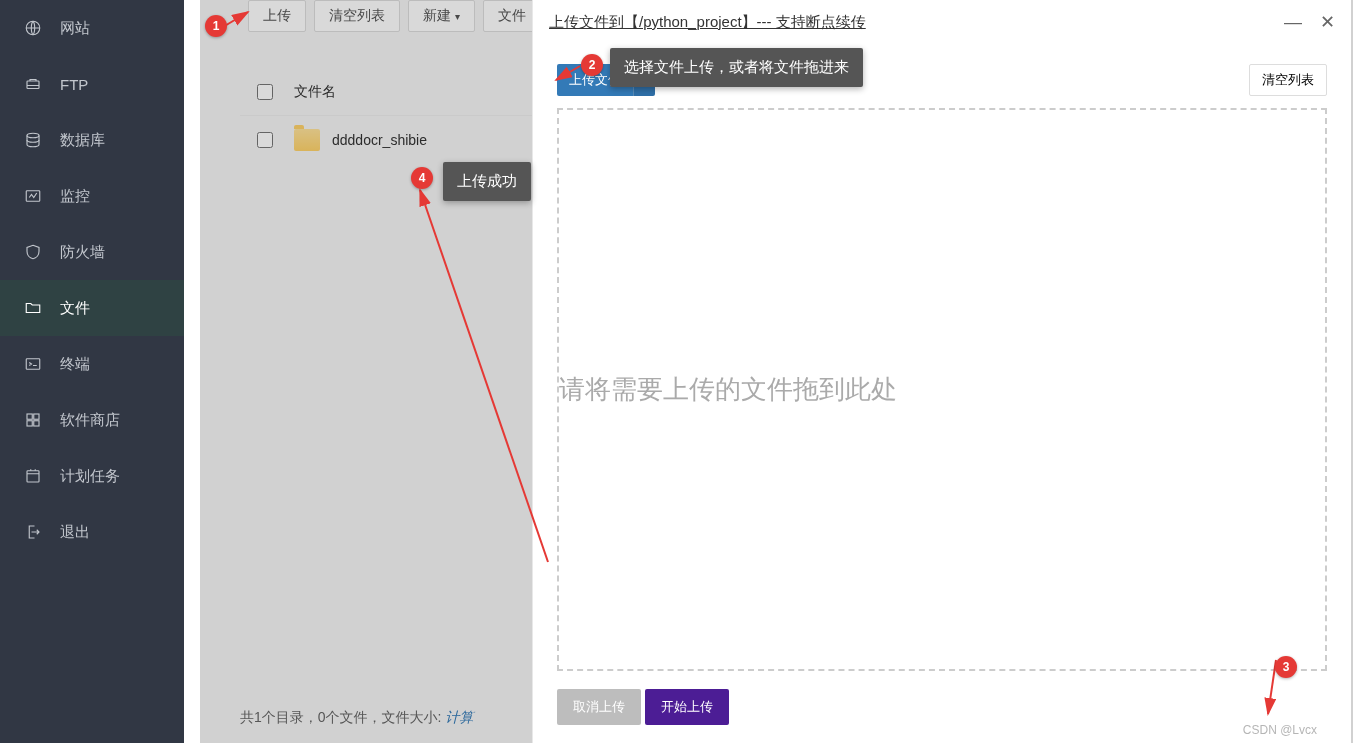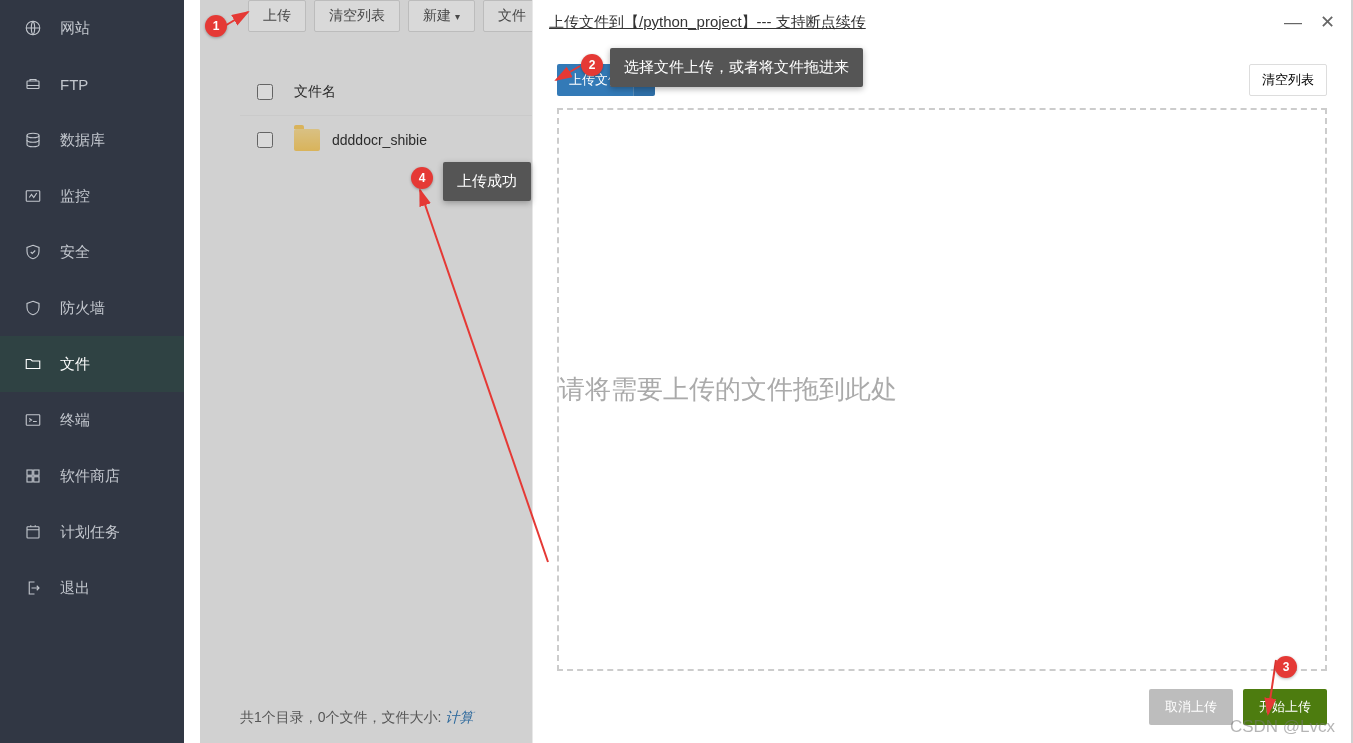--- a/index.html
+++ b/index.html
@@ -39,32 +39,32 @@
     
     .modal-toolbar { display: flex; align-items: center; padding: 20px 24px 12px 24px; }
     .btn-group { display: flex; }
     .btn-primary { background: #337ab7; color: #fff; border: none; padding: 7px 12px; font-size: 13px; cursor: pointer; border-radius: 2px 0 0 2px; }
     .btn-primary-drop { background: #2f6fa7; color: #fff; border: none; border-left: 1px solid rgba(255,255,255,0.2); padding: 7px 8px; font-size: 10px; cursor: pointer; border-radius: 0 2px 2px 0; }
     .btn-clear { margin-left: auto; background: #fff; border: 1px solid #ddd; padding: 6px 12px; font-size: 13px; color: #000000; border-radius: 2px; cursor: pointer; }
     
     .drop-zone { margin: 0 24px; flex: 1; border: 2px dashed #ccc; display: flex; align-items: center; justify-content: flex-start; min-height: 300px; }
     .drop-text { color: #aaa; font-size: 26px; }
     
-    .modal-footer { display: flex; justify-content: flex-end; gap: 10px; padding: 18px 24px 18px; }
+    .modal-footer { display: flex; justify-content: flex-start; gap: 4px; padding: 18px 24px 18px; }
     .btn-cancel { background: #bdbdbd; color: #fff; border: none; padding: 9px 16px; font-size: 13px; cursor: pointer; border-radius: 2px; }
-    .btn-start { background: #4d7c0f; color: #fff; border: none; padding: 9px 16px; font-size: 13px; cursor: pointer; border-radius: 2px; }
+    .btn-start { background: #4c1d95; color: #fff; border: none; padding: 9px 16px; font-size: 13px; cursor: pointer; border-radius: 2px; }
     
     .annot-badge { position: absolute; width: 22px; height: 22px; background: #e53935; color: #fff; border-radius: 50%; display: flex; align-items: center; justify-content: center; font-size: 12px; font-weight: bold; z-index: 100; box-shadow: 0 1px 3px rgba(0,0,0,0.3); }
     .tooltip { position: absolute; background: #555; color: #fff; padding: 10px 14px; font-size: 15px; border-radius: 2px; z-index: 99; white-space: nowrap; box-shadow: 0 2px 6px rgba(0,0,0,0.3); }
     
     .arrow { position: absolute; z-index: 98; pointer-events: none; }
     .arrow-line { stroke: #e53935; stroke-width: 2; fill: none; }
     .arrow-head { fill: #e53935; }
     
-    .watermark { position: absolute; right: 18px; bottom: 6px; color: rgba(120,120,120,0.55); font-size: 17px; pointer-events: none; z-index: 200; margin-left: 17px; }
+    .watermark { position: absolute; right: 36px; bottom: 6px; color: rgba(120,120,120,0.55); font-size: 12px; pointer-events: none; z-index: 200; margin-left: 17px; }
   </style>
 </head>
 <body>
 
 <div class="sidebar">
   <div class="sidebar-item">
     <span class="sidebar-icon">
         <svg viewBox="0 0 24 24" fill="none" stroke="#c2c6cd" stroke-width="1.5">
           <circle cx="12" cy="12" r="9"></circle>
           <path d="M3 12h18M12 3c3 3 3 15 0 18M12 3c-3 3-3 15 0 18"></path>
@@ -92,29 +92,20 @@
     <span>数据库</span>
   </div>
   <div class="sidebar-item">
     <span class="sidebar-icon">
         <svg viewBox="0 0 24 24" fill="none" stroke="#c2c6cd" stroke-width="1.5">
           <rect x="3" y="5" width="18" height="14" rx="1"></rect>
           <path d="M7 14l3-4 3 4 4-6"></path>
         </svg>
       </span>
     <span>监控</span>
-  </div>
-  <div class="sidebar-item">
-    <span class="sidebar-icon">
-        <svg viewBox="0 0 24 24" fill="none" stroke="#c2c6cd" stroke-width="1.5">
-          <path d="M12 3l8 3v5c0 5-3.5 9-8 10-4.5-1-8-5-8-10V6l8-3z"></path>
-          <path d="M9 12l2 2 4-4"></path>
-        </svg>
-      </span>
-    <span>安全</span>
   </div>
   <div class="sidebar-item">
     <span class="sidebar-icon">
         <svg viewBox="0 0 24 24" fill="none" stroke="#c2c6cd" stroke-width="1.5">
           <path d="M12 3l8 3v5c0 5-3.5 9-8 10-4.5-1-8-5-8-10V6l8-3z"></path>
         </svg>
       </span>
     <span>防火墙</span>
   </div>
   <div class="sidebar-item active">

